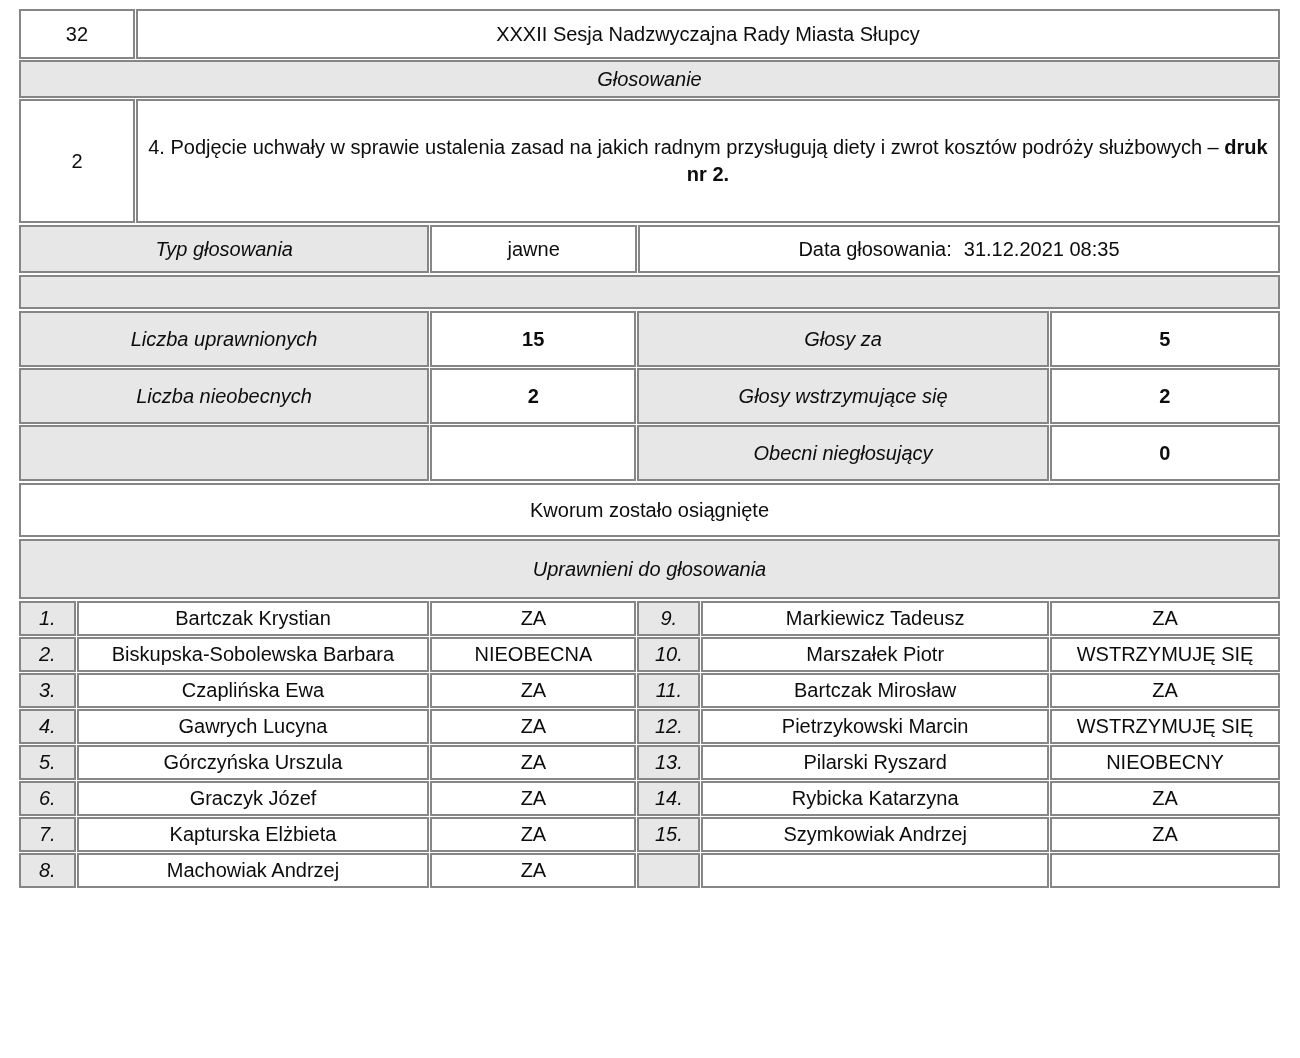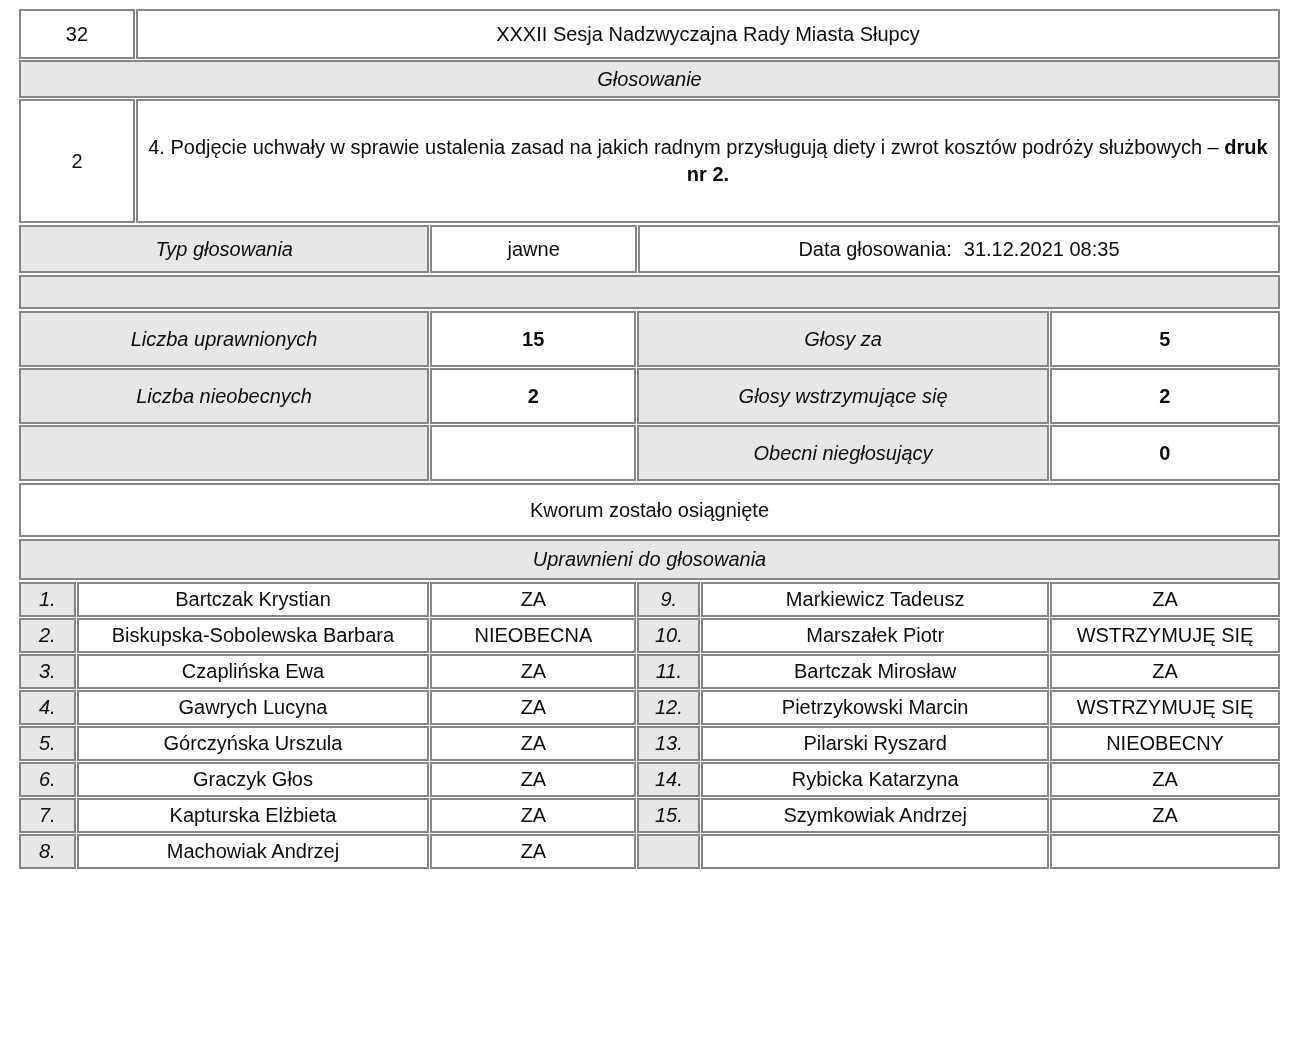--- a/index.html
+++ b/index.html
@@ -38,21 +38,21 @@
   .itemtext { padding: 6px 14px 6px 16px; }
   .gap { margin-left: 12px; }
 
   tr.rh-title  > td { height: 50px; }
   tr.rh-glos   > td { height: 38px; }
   tr.rh-item   > td { height: 124px; }
   tr.rh-typ    > td { height: 48px; }
   tr.rh-band   > td { height: 34px; }
   tr.rh-stat   > td { height: 56px; }
   tr.rh-kworum > td { height: 54px; }
-  tr.rh-upr    > td { height: 41px; }
+  tr.rh-upr    > td { height: 60px; }
   tr.rh-vhead  > td { height: 33px; }
   tr.rh-voter  > td { height: 35px; }
 
   col.w-num    { width: 9.2%; }
   col.w-lbl    { width: 32.6%; }
   col.w-val    { width: 16.4%; }
   col.w-lbl2   { width: 32.7%; }
   col.w-val2   { width: 18.3%; }
   col.w-lp     { width: 4.5%; }
   col.w-name   { width: 28.1%; }
@@ -197,21 +197,21 @@
     <tr class="rh-voter">
       <td class="c g ctr sm">5.</td>
       <td class="c lft sm">Górczyńska Urszula</td>
       <td class="c ctr sm">ZA</td>
       <td class="c g ctr sm">13.</td>
       <td class="c lft sm">Pilarski Ryszard</td>
       <td class="c ctr sm">NIEOBECNY</td>
     </tr>
     <tr class="rh-voter">
       <td class="c g ctr sm">6.</td>
-      <td class="c lft sm">Graczyk Głos</td>
+      <td class="c lft sm">Graczyk Józef</td>
       <td class="c ctr sm">ZA</td>
       <td class="c g ctr sm">14.</td>
       <td class="c lft sm">Rybicka Katarzyna</td>
       <td class="c ctr sm">ZA</td>
     </tr>
     <tr class="rh-voter">
       <td class="c g ctr sm">7.</td>
       <td class="c lft sm">Kapturska Elżbieta</td>
       <td class="c ctr sm">ZA</td>
       <td class="c g ctr sm">15.</td>

